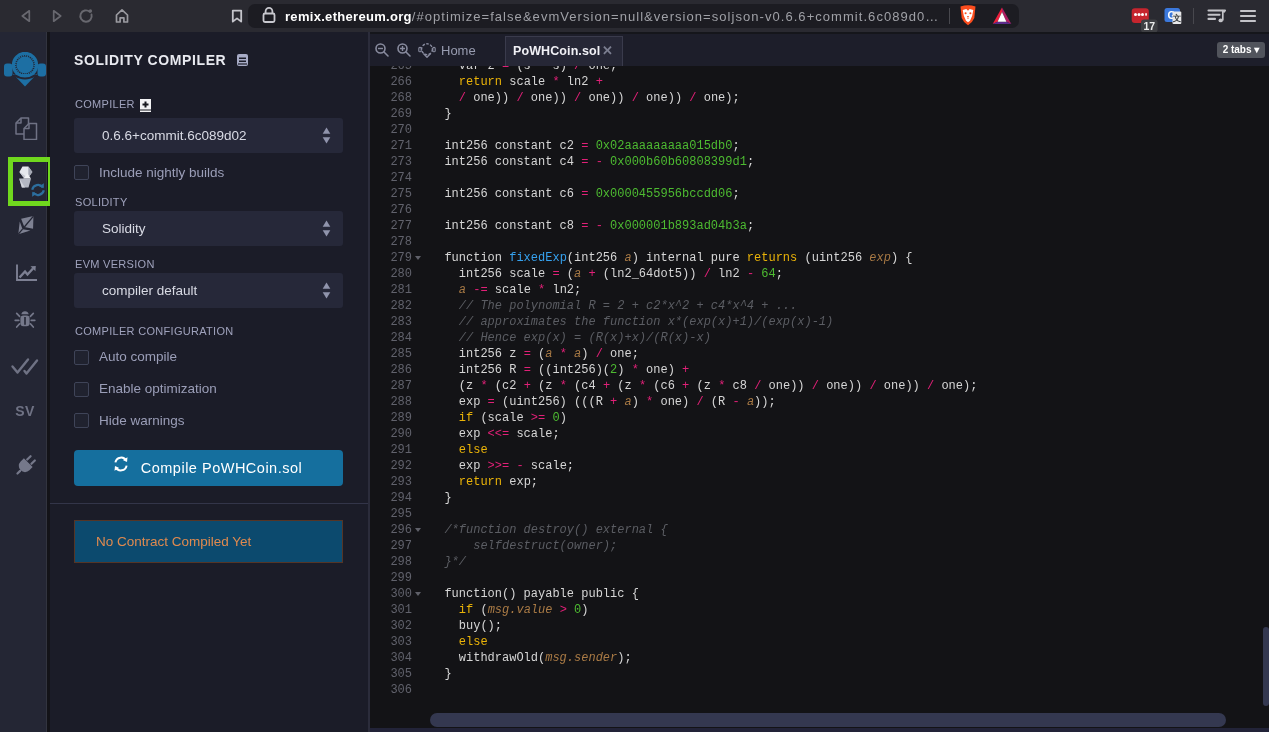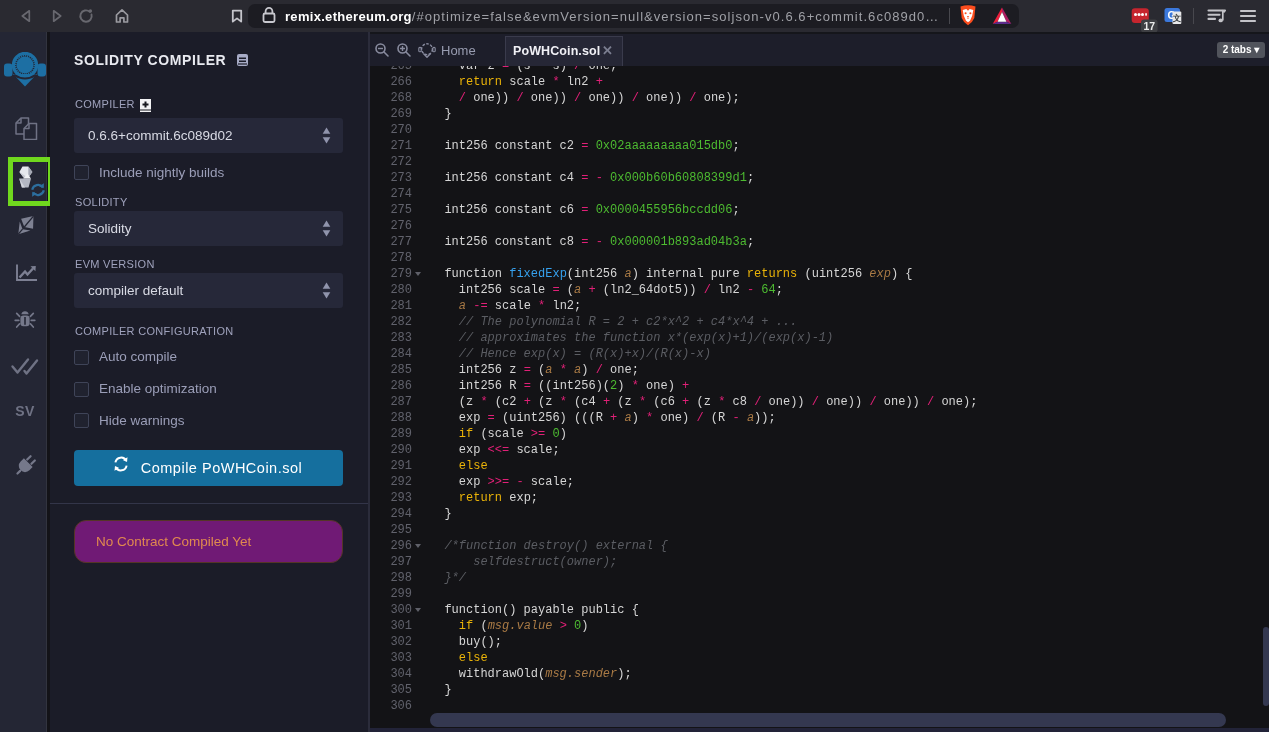--- a/index.html
+++ b/index.html
@@ -7,28 +7,28 @@
 .cico{position:absolute;top:0}
 #urlbar{position:absolute;left:248px;top:4px;width:771px;height:24px;border-radius:7px;background:#1c1c22}
 #urltxt{position:absolute;left:285px;top:0;height:32px;line-height:33px;font-size:13px;font-weight:400;color:#9fa0a6;white-space:nowrap;letter-spacing:1.05px}
 #urltxt i{font-style:normal;color:#ffffff;font-weight:700;font-size:13px;letter-spacing:.3px}
 #app{position:absolute;left:0;top:32px;width:1269px;height:700px}
 #rail{position:absolute;left:0;top:0;width:47px;height:700px;background:#242634;border-right:1px solid #32343f}
 #greenbox{position:absolute;left:8px;top:125px;width:45px;height:49px;border:5px solid #70d81e}
 #panel{position:absolute;left:50px;top:0;width:318px;height:700px;background:#1b1c28}
 #ptitle{position:absolute;left:24px;top:20px;font-size:14px;font-weight:700;letter-spacing:.6px;color:#e9eaf0}
 .plabel{position:absolute;left:25px;font-size:11px;color:#9fa2bc;letter-spacing:.3px}
-.dd{position:absolute;left:24px;width:269px;height:35px;background:#262839;border-radius:3px;color:#d8dae4;font-size:13.5px;line-height:35px;padding-left:14px}
+.dd{position:absolute;left:24px;width:269px;height:35px;background:#262839;border-radius:3px;color:#d8dae4;font-size:13.5px;line-height:35px;padding-left:28px}
 .dd svg{position:absolute;right:12px;top:9px}
 .cb{position:absolute;left:24px;width:15px;height:15px;border:1px solid #3f4458;border-radius:2px;background:#20222f}
 .cbl{position:absolute;left:49px;font-size:13.5px;color:#9b9eb8}
 #compilebtn{position:absolute;left:24px;top:417.5px;width:269px;height:36px;background:#156f9e;border-radius:4px;color:#fff;font-size:14.5px;letter-spacing:.5px;text-align:center;line-height:36px}
 #compilebtn svg{position:absolute;left:39px;top:6.5px}
 #divider{position:absolute;left:0;top:471px;width:318px;height:1px;background:#333549}
-#warnbox{position:absolute;left:24px;top:488px;width:269px;height:43px;background:#701a75;border:1px solid #553526;border-radius:12px;color:#e08a4f;font-size:13.5px;line-height:41px;padding-left:21px}
+#warnbox{position:absolute;left:24px;top:488px;width:269px;height:43px;background:#0c4a6e;border:1px solid #553526;border-radius:0;color:#e08a4f;font-size:13.5px;line-height:41px;padding-left:21px}
 #editor{position:absolute;left:368px;top:0;width:901px;height:700px;background:#131316;border-left:2px solid #2b2c3b}
 #tabbar{position:absolute;left:0;top:0;width:899px;height:34px;background:#1d1e2a;border-top:2px solid #15161b}
 #tab1{position:absolute;left:135px;top:2px;width:118px;height:30px;background:#262736;border:1px solid #3a3b4c;border-bottom:none}
 #tab1 span{position:absolute;left:7px;top:7px;font-size:12.5px;font-weight:600;color:#f0f0f5;letter-spacing:.1px}
 #tab1 .x{position:absolute;left:96px;top:6px;font-size:13px;font-weight:700;color:#7b7e90}
 #home{position:absolute;left:71px;top:9px;font-size:13px;color:#989cb0}
 #tabsbadge{position:absolute;right:4px;top:8px;width:48px;height:16px;background:#51545c;border-radius:3px;color:#fff;font-size:10px;font-weight:700;text-align:center;line-height:16px}
 #codewrap{position:absolute;left:0;top:34px;width:899px;height:666px;overflow:hidden}
 #lines{position:absolute;left:0;top:-8px;width:899px}
 .l{display:flex;height:16px;font:12px/16px "Liberation Mono",monospace;white-space:pre}
@@ -254,21 +254,20 @@
       <div id="tabsbadge">2 tabs ▾</div>
     </div>
     <div id="codewrap">
         <div id="lines">
 <div class="l"><span class="g">265</span><span class="az"></span><span class="cc">    var z <i class="o">=</i> (s <i class="o">*</i> s) <i class="o">/</i> one;</span></div>
 <div class="l"><span class="g">266</span><span class="az"></span><span class="cc">    <i class="k">return</i> scale <i class="o">*</i> ln2 <i class="o">+</i></span></div>
 <div class="l"><span class="g">268</span><span class="az"></span><span class="cc">    <i class="o">/</i> one)) <i class="o">/</i> one)) <i class="o">/</i> one)) <i class="o">/</i> one)) <i class="o">/</i> one);</span></div>
 <div class="l"><span class="g">269</span><span class="az"></span><span class="cc">  }</span></div>
 <div class="l"><span class="g">270</span><span class="az"></span><span class="cc"></span></div>
 <div class="l"><span class="g">271</span><span class="az"></span><span class="cc">  int256 constant c2 <i class="o">=</i> <i class="n">0x02aaaaaaaaa015db0</i>;</span></div>
-<div class="l"><span class="g">272</span><span class="az"></span><span class="cc"></span></div>
 <div class="l"><span class="g">273</span><span class="az"></span><span class="cc">  int256 constant c4 <i class="o">=</i> <i class="o">-</i> <i class="n">0x000b60b60808399d1</i>;</span></div>
 <div class="l"><span class="g">274</span><span class="az"></span><span class="cc"></span></div>
 <div class="l"><span class="g">275</span><span class="az"></span><span class="cc">  int256 constant c6 <i class="o">=</i> <i class="n">0x0000455956bccdd06</i>;</span></div>
 <div class="l"><span class="g">276</span><span class="az"></span><span class="cc"></span></div>
 <div class="l"><span class="g">277</span><span class="az"></span><span class="cc">  int256 constant c8 <i class="o">=</i> <i class="o">-</i> <i class="n">0x000001b893ad04b3a</i>;</span></div>
 <div class="l"><span class="g">278</span><span class="az"></span><span class="cc"></span></div>
 <div class="l"><span class="g">279</span><span class="az"><b class="fa"></b></span><span class="cc">  function <i class="f">fixedExp</i>(int256 <i class="v">a</i>) internal pure <i class="k">returns</i> (uint256 <i class="v">exp</i>) {</span></div>
 <div class="l"><span class="g">280</span><span class="az"></span><span class="cc">    int256 scale <i class="o">=</i> (<i class="v">a</i> <i class="o">+</i> (ln2_64dot5)) <i class="o">/</i> ln2 <i class="o">-</i> <i class="n">64</i>;</span></div>
 <div class="l"><span class="g">281</span><span class="az"></span><span class="cc">    <i class="v">a</i> <i class="o">-=</i> scale <i class="o">*</i> ln2;</span></div>
 <div class="l"><span class="g">282</span><span class="az"></span><span class="cc"><i class="c">    // The polynomial R = 2 + c2*x^2 + c4*x^4 + ...</i></span></div>

